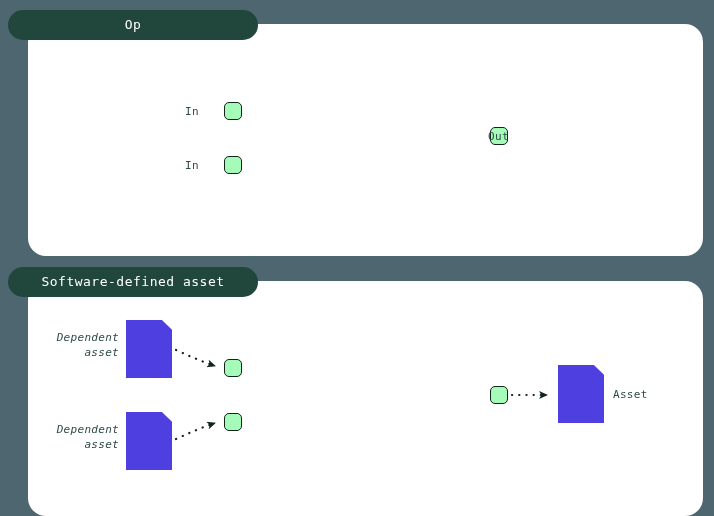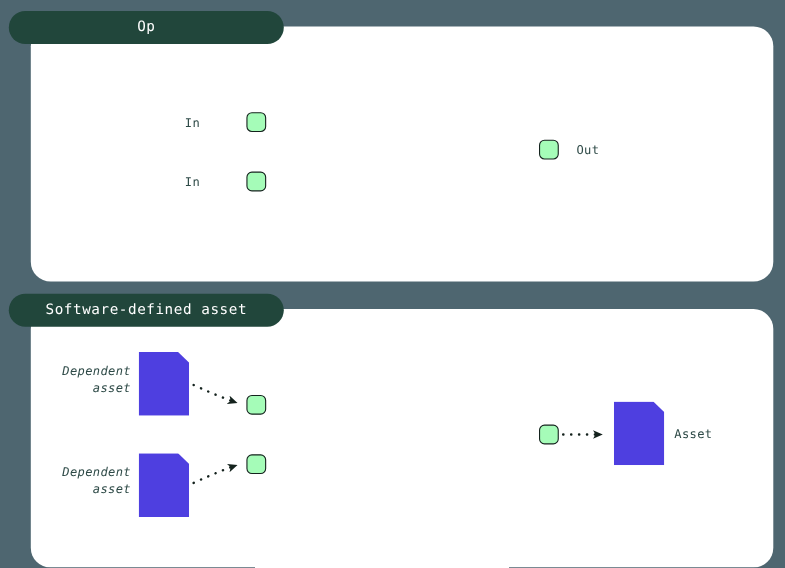--- a/index.html
+++ b/index.html
@@ -77,21 +77,21 @@
     z-index: 5;
   }
   .port-label {
     position: absolute;
     font-size: 11px;
     color: #2e4a47;
     letter-spacing: 0.4px;
     white-space: nowrap;
     z-index: 5;
   }
-  .port-label.right-al { text-align: left; }
+  .port-label.right-al { text-align: center; }
 
   
   .asset-icon {
     position: absolute;
     width: 46px;
     height: 58px;
     background: #4e3fe0;
     -webkit-clip-path: polygon(0 0, 78% 0, 100% 17%, 100% 100%, 0 100%);
     clip-path: polygon(0 0, 78% 0, 100% 17%, 100% 100%, 0 100%);
     z-index: 4;
@@ -135,21 +135,21 @@
     <span class="op-label">Op</span>
   </div>
 
   <div class="port" style="left:224px; top:92px;"></div>
   <div class="port-label right-al" style="left:168px; top:95px; width:48px;">In</div>
 
   <div class="port" style="left:224px; top:146px;"></div>
   <div class="port-label right-al" style="left:168px; top:149px; width:48px;">In</div>
 
   <div class="port" style="left:490px; top:117px;"></div>
-  <div class="port-label" style="left:524px; top:120px;">Out</div>
+  <div class="port-label" style="left:488px; top:120px;">Out</div>
 
 </div>
 
 <div class="panel-group" style="top:267px;">
 
   <div class="panel-card" style="height:235px;"></div>
 
   <div class="panel-tab" style="width:250px;">Software-defined asset</div>
 
   <div class="op-node" style="left:233px; top:78px; width:267px; height:100px;">

